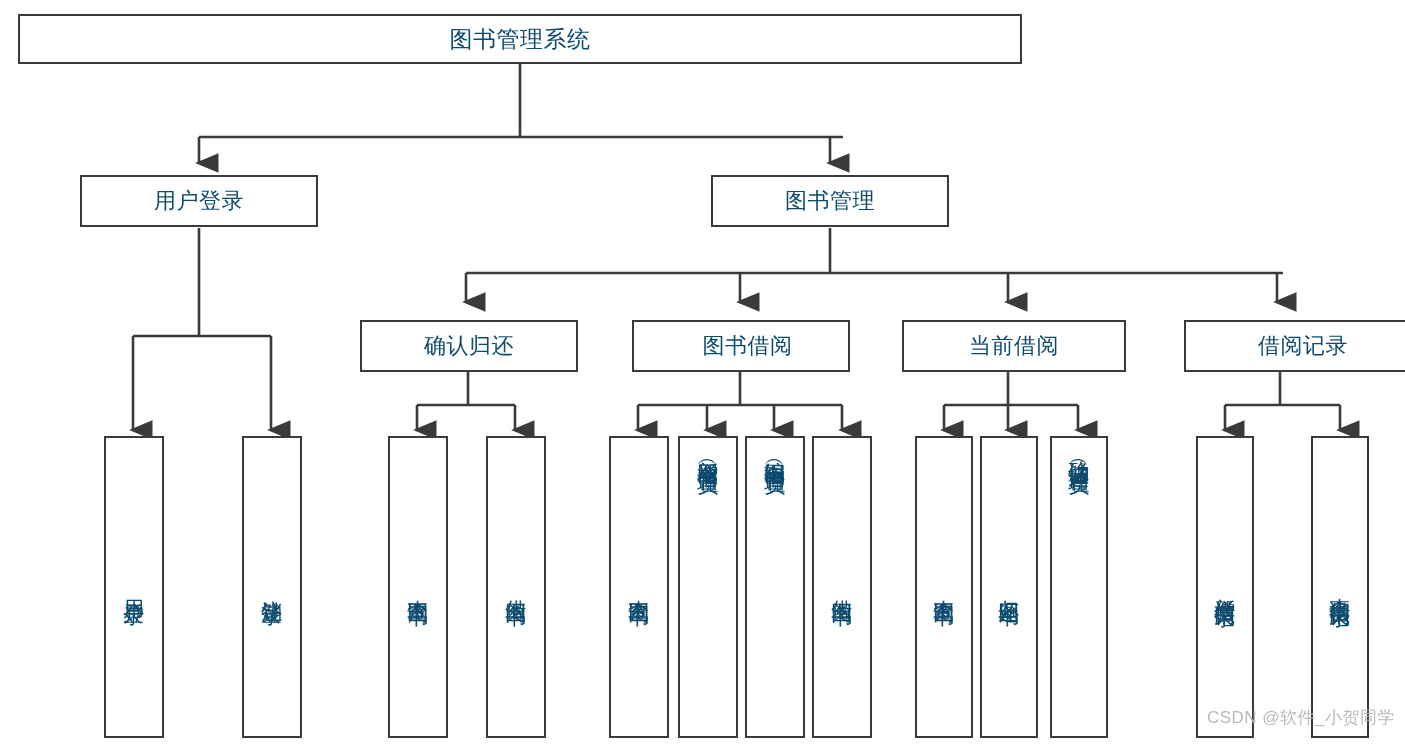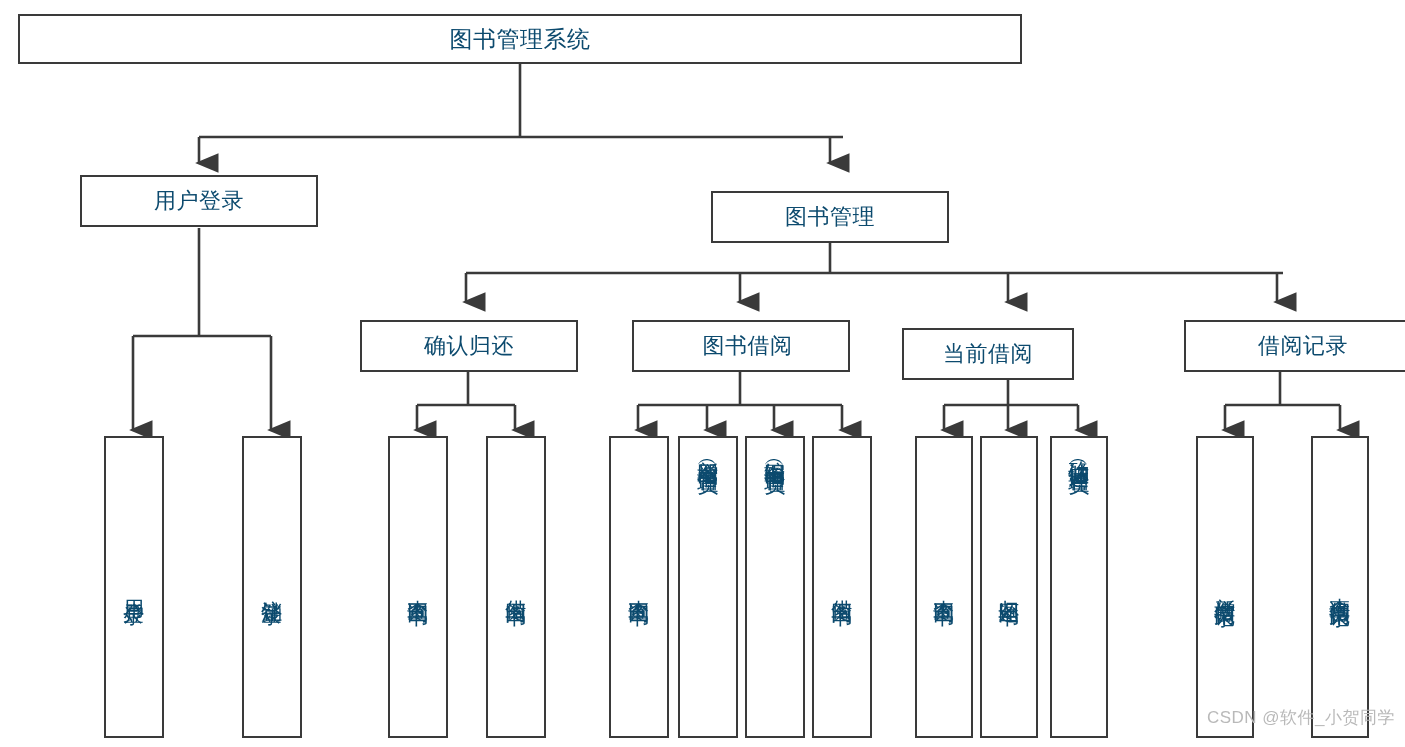--- a/index.html
+++ b/index.html
@@ -145,31 +145,31 @@
     </g>
   </svg>
 
   <div class="node root">
     <span class="node-label">图书管理系统</span>
   </div>
 
   <div class="node lvl2" style="left:80px; top:175px; width:238px;">
     <span class="node-label">用户登录</span>
   </div>
-  <div class="node lvl2" style="left:711px; top:175px; width:238px;margin-top:16px;">
+  <div class="node lvl2" style="left:711px; top:175px; width:238px;">
     <span class="node-label">图书管理</span>
   </div>
 
   <div class="node lvl2" style="left:360px; top:320px; width:218px;">
     <span class="node-label">确认归还</span>
   </div>
   <div class="node lvl2" style="left:632px; top:320px; width:218px;padding-left:13px;">
     <span class="node-label">图书借阅</span>
   </div>
-  <div class="node lvl2" style="left:902px; top:328px; width:172px;">
+  <div class="node lvl2" style="left:902px; top:320px; width:224px;">
     <span class="node-label">当前借阅</span>
   </div>
   <div class="node lvl2" style="left:1172px; top:320px; width:238px;margin-left:12px;">
     <span class="node-label">借阅记录</span>
   </div>
 
   <div class="node lvl3 mid" style="left:104px; width:60px;">
     <span class="node-label">用户登录</span>
   </div>
   <div class="node lvl3 mid" style="left:242px; width:60px;">

